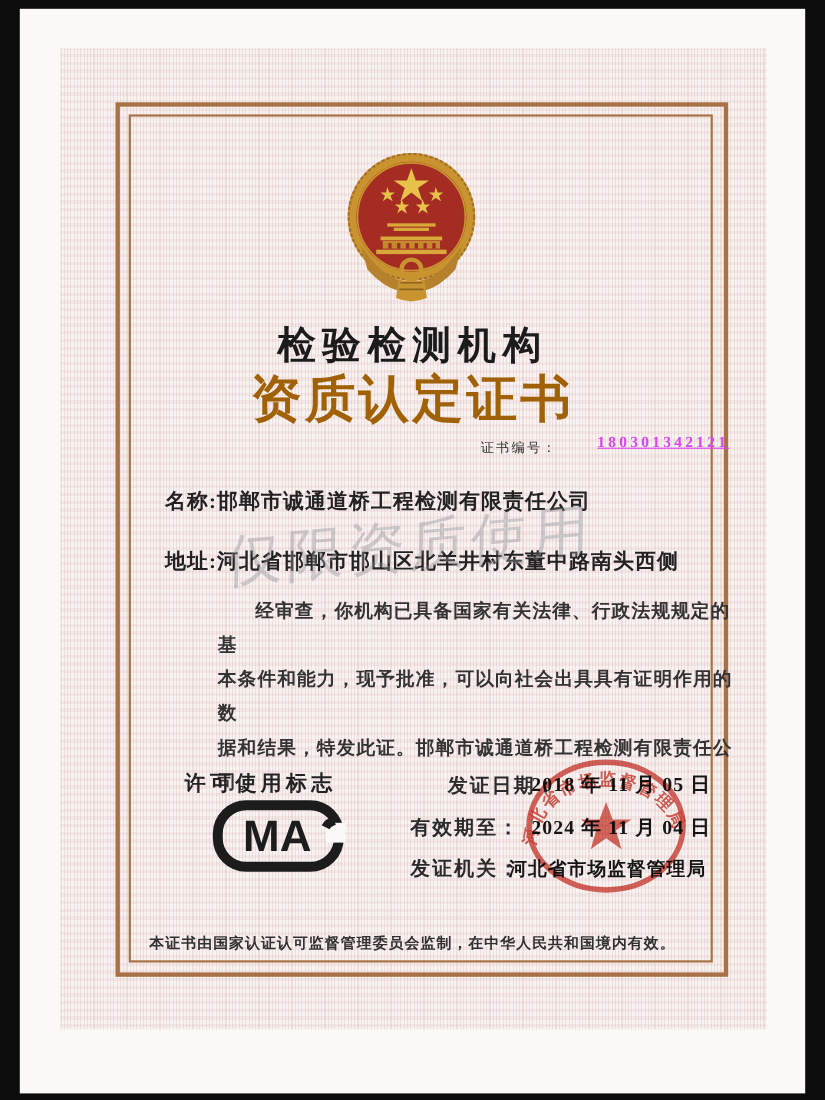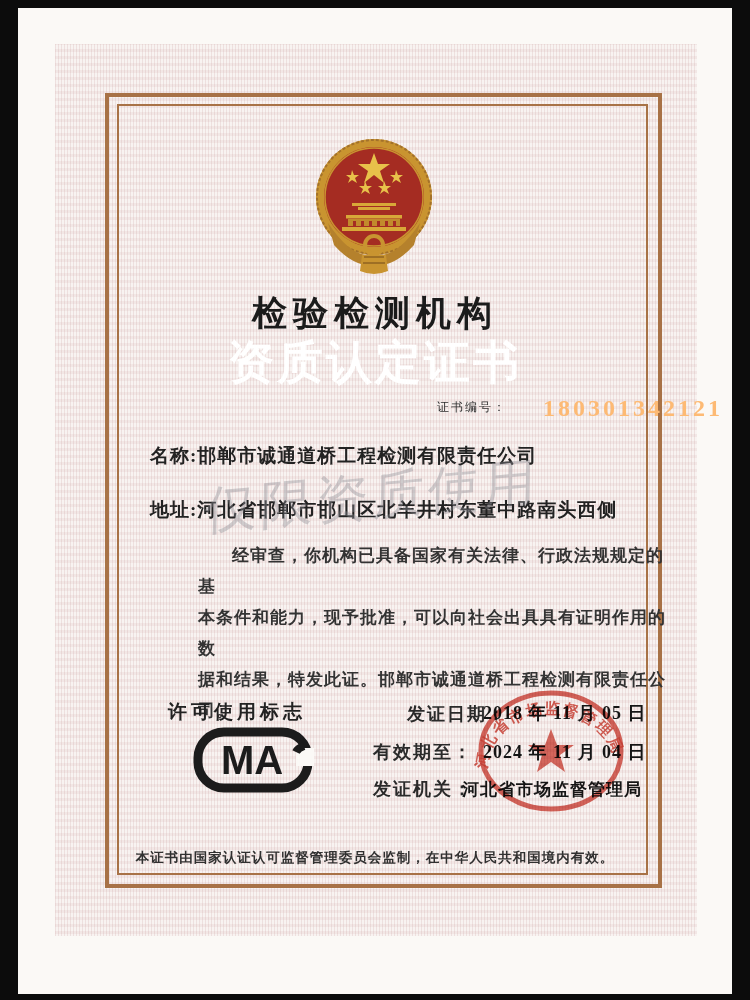--- a/index.html
+++ b/index.html
@@ -27,24 +27,24 @@
     position:absolute;left:117px;top:104px;width:527px;height:767px;
     border:2px solid #a87246;
   }
   .center-text{position:absolute;left:0;width:750px;text-align:center;}
   .title1{
     top:290px;font-family:"Liberation Sans","DejaVu Sans",sans-serif;
     font-weight:bold;font-size:35px;letter-spacing:6px;color:#1b1b1b;
   }
   .title2{
     top:332px;font-family:"Liberation Sans","DejaVu Sans",sans-serif;
-    font-weight:bold;font-size:46px;letter-spacing:3px;color:#ffffff;
+    font-weight:bold;font-size:46px;letter-spacing:3px;color:#a16207;
   }
   .certno-label{position:absolute;left:437px;top:399px;font-size:12px;color:#2e2e2e;letter-spacing:2px;}
-  .certno-value{position:absolute;left:543px;top:395px;font-size:24px;color:#fdba74;letter-spacing:3px;font-weight:bold;}
+  .certno-value{position:absolute;left:543px;top:395px;font-size:14px;color:#d946ef;letter-spacing:3px;font-weight:bold;text-decoration:underline;}
   .field{position:absolute;left:150px;font-size:19px;color:#222;letter-spacing:1px;font-weight:bold;}
   .field-name{top:443px;}
   .field-addr{top:497px;}
   .body-para{position:absolute;left:150px;top:540px;width:478px;padding-left:48px;}
   .body-line{font-size:17px;color:#333;letter-spacing:1px;line-height:31px;font-weight:bold;}
   .body-line.indent{text-indent:34px;}
   .license-label{position:absolute;left:168px;top:699px;font-size:19px;letter-spacing:4px;color:#222;font-weight:bold;}
   .cma{position:absolute;left:192px;top:726px;}
   .row-label{position:absolute;left:373px;font-size:18px;color:#2a2a2a;letter-spacing:2px;font-weight:bold;}
   .row-value{position:absolute;font-size:18px;color:#151515;font-weight:bold;letter-spacing:1px;}

